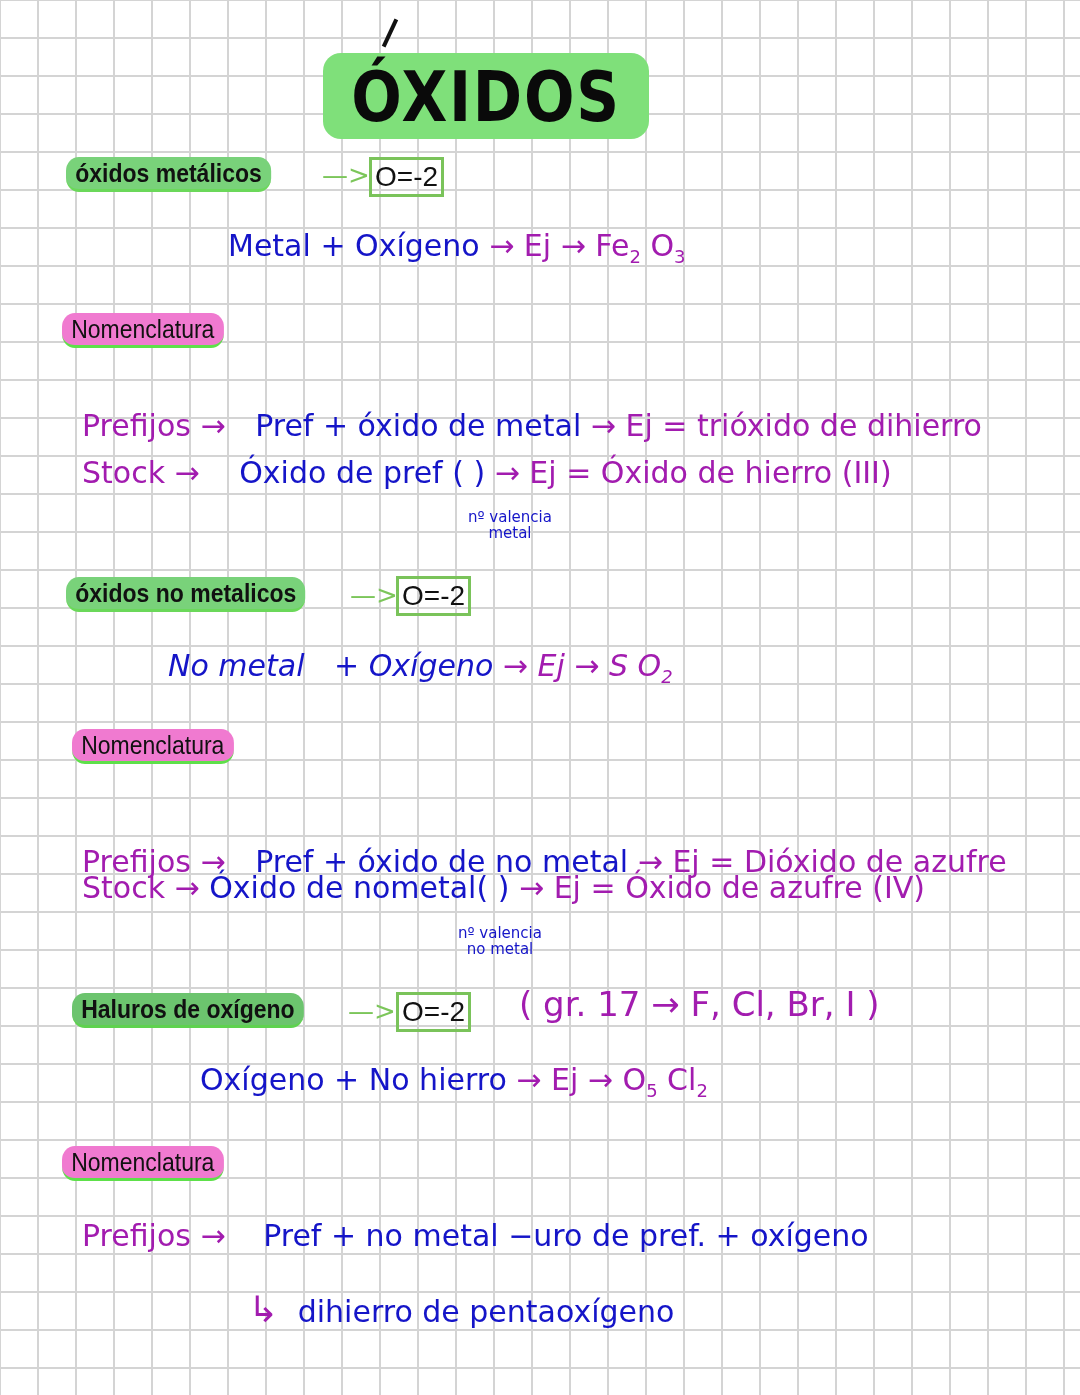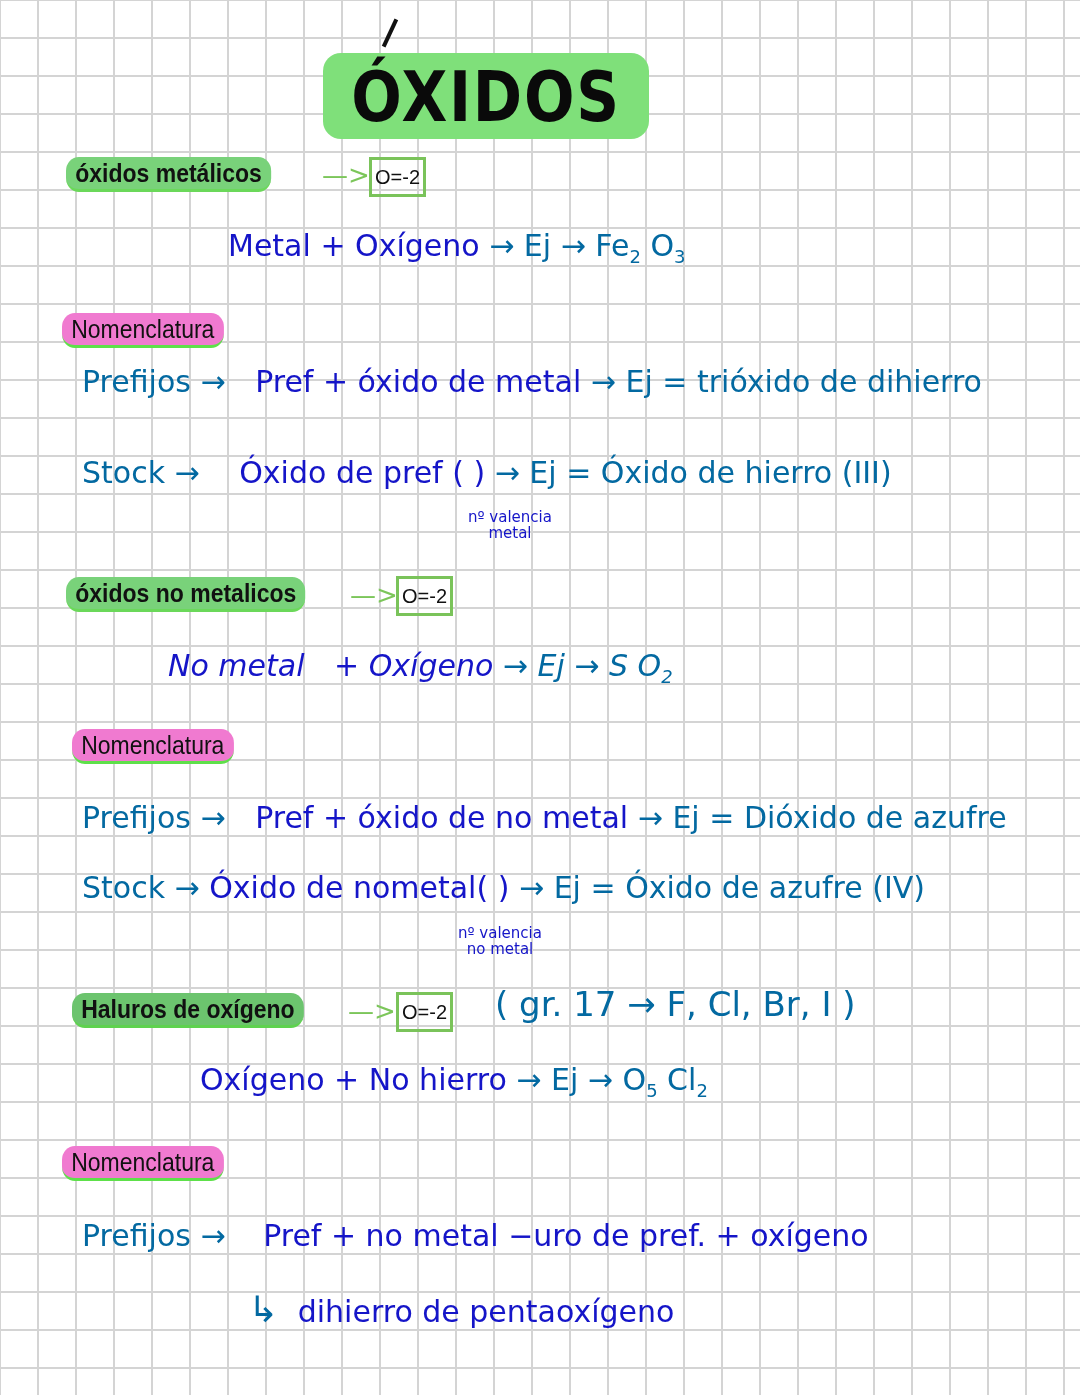--- a/index.html
+++ b/index.html
@@ -11,24 +11,24 @@
     font-family:"DejaVu Sans",sans-serif;}
   .abs{position:absolute;white-space:nowrap;}
   .title-box{left:323px;top:53px;width:326px;height:86px;background:#7fe07a;border-radius:18px;}
   .title{left:323px;top:52px;width:326px;text-align:center;font-family:"DejaVu Sans",sans-serif;font-weight:bold;font-size:70px;letter-spacing:2px;color:#0a0a0a;line-height:90px;transform:scaleX(0.85);}
   .accent{left:388px;top:18px;width:4px;height:30px;background:#111;transform:rotate(25deg);}
   .hl{font-family:"Liberation Sans",sans-serif;font-weight:bold;font-size:25px;color:#111;padding:2px 10px 2px 10px;border-radius:14px;line-height:28px;transform:scaleX(0.92);transform-origin:left center;}
   .hl.green{background:#79d27a;border-bottom:3px solid #6bd85a;}
   .hl.pink{background:#f07ad0;border-bottom:3px solid #5ee04a;font-weight:normal;}
   .hl.darkgreen{background:#6cc46e;border-bottom:3px solid #5ed24f;}
   .arrowg{color:#7cc65a;font-size:26px;font-family:"DejaVu Sans",sans-serif;}
-  .obox{border:3px solid #7ac35a;font-family:"Liberation Sans",sans-serif;font-size:20px;color:#111;padding:0 3px;line-height:34px;}
+  .obox{border:3px solid #7ac35a;font-family:"Liberation Sans",sans-serif;font-size:28px;color:#111;padding:0 3px;line-height:34px;}
   .hw{font-family:"DejaVu Sans",sans-serif;font-size:30px;line-height:36px;}
   .blue{color:#1515c8;}
-  .black{color:#0369a1;}
+  .black{color:#a21caf;}
   .small{font-family:"DejaVu Sans",sans-serif;font-size:15px;line-height:16px;color:#1515c8;text-align:center;}
   sub{font-size:60%;}
 </style>
 </head>
 <body>
 
 <div class="abs title-box"></div>
 <div class="abs accent"></div>
 <div class="abs title">ÓXIDOS</div>
 
@@ -38,21 +38,21 @@
 
 <div class="abs hw" style="left:228px;top:228px;">
   <span class="blue">Metal</span>
   <span class="blue">+ Oxígeno</span>
   <span class="black">→ Ej →</span>
   <span class="black"><span>Fe</span><sub>2</sub><span> O</span><sub>3</sub></span>
 </div>
 
 <div class="abs hl pink" style="left:62px;top:313px;">Nomenclatura</div>
 
-<div class="abs hw" style="left:82px;top:364px;">
+<div class="abs hw" style="left:82px;top:408px;">
   <span class="black">Prefijos →</span>
   <span class="blue" style="margin-left:20px">Pref + óxido  de  metal</span>
   <span class="black">→ Ej = trióxido de dihierro</span>
 </div>
 <div class="abs hw" style="left:82px;top:455px;">
   <span class="black">Stock →</span>
   <span class="blue" style="margin-left:30px">Óxido de pref (   )</span>
   <span class="black">→ Ej = Óxido de hierro (III)</span>
 </div>
 <div class="abs small" style="left:460px;top:509px;width:100px;">
@@ -66,39 +66,39 @@
 
 <div class="abs hw" style="left:168px;top:648px;font-style:italic;">
   <span class="blue">No metal</span>
   <span class="blue" style="margin-left:20px">+ Oxígeno</span>
   <span class="black">→ Ej →</span>
   <span class="black"><span>S O</span><sub>2</sub></span>
 </div>
 
 <div class="abs hl pink" style="left:72px;top:729px;">Nomenclatura</div>
 
-<div class="abs hw" style="left:82px;top:800px;">
+<div class="abs hw" style="left:82px;top:844px;">
   <span class="black">Prefijos →</span>
   <span class="blue" style="margin-left:20px">Pref + óxido de no metal</span>
   <span class="black">→ Ej = Dióxido  de azufre</span>
 </div>
 <div class="abs hw" style="left:82px;top:870px;">
   <span class="black">Stock →</span>
   <span class="blue">Óxido de nometal(   )</span>
   <span class="black">→ Ej = Óxido de azufre (IV)</span>
 </div>
 <div class="abs small" style="left:445px;top:925px;width:110px;">
   <div>nº valencia</div>
     <div>no metal</div>
 </div>
 
 <div class="abs hl darkgreen" style="left:72px;top:993px;">Haluros de oxígeno</div>
 <div class="abs arrowg" style="left:348px;top:996px;">—&gt;</div>
 <div class="abs obox" style="left:396px;top:992px;">O=-2</div>
-<div class="abs hw black" style="left:495px;top:986px;font-size:34px;">( gr. 17 → F, Cl, Br, I )</div>
+<div class="abs hw black" style="left:495px;top:986px;font-size:34px;padding-left:24px;">( gr. 17 → F, Cl, Br, I )</div>
 
 <div class="abs hw" style="left:200px;top:1062px;">
   <span class="blue">Oxígeno + No hierro</span>
   <span class="black">→ Ej →</span>
   <span class="black"><span>O</span><sub>5</sub><span> Cl</span><sub>2</sub></span>
 </div>
 
 <div class="abs hl pink" style="left:62px;top:1146px;">Nomenclatura</div>
 
 <div class="abs hw" style="left:82px;top:1218px;">

